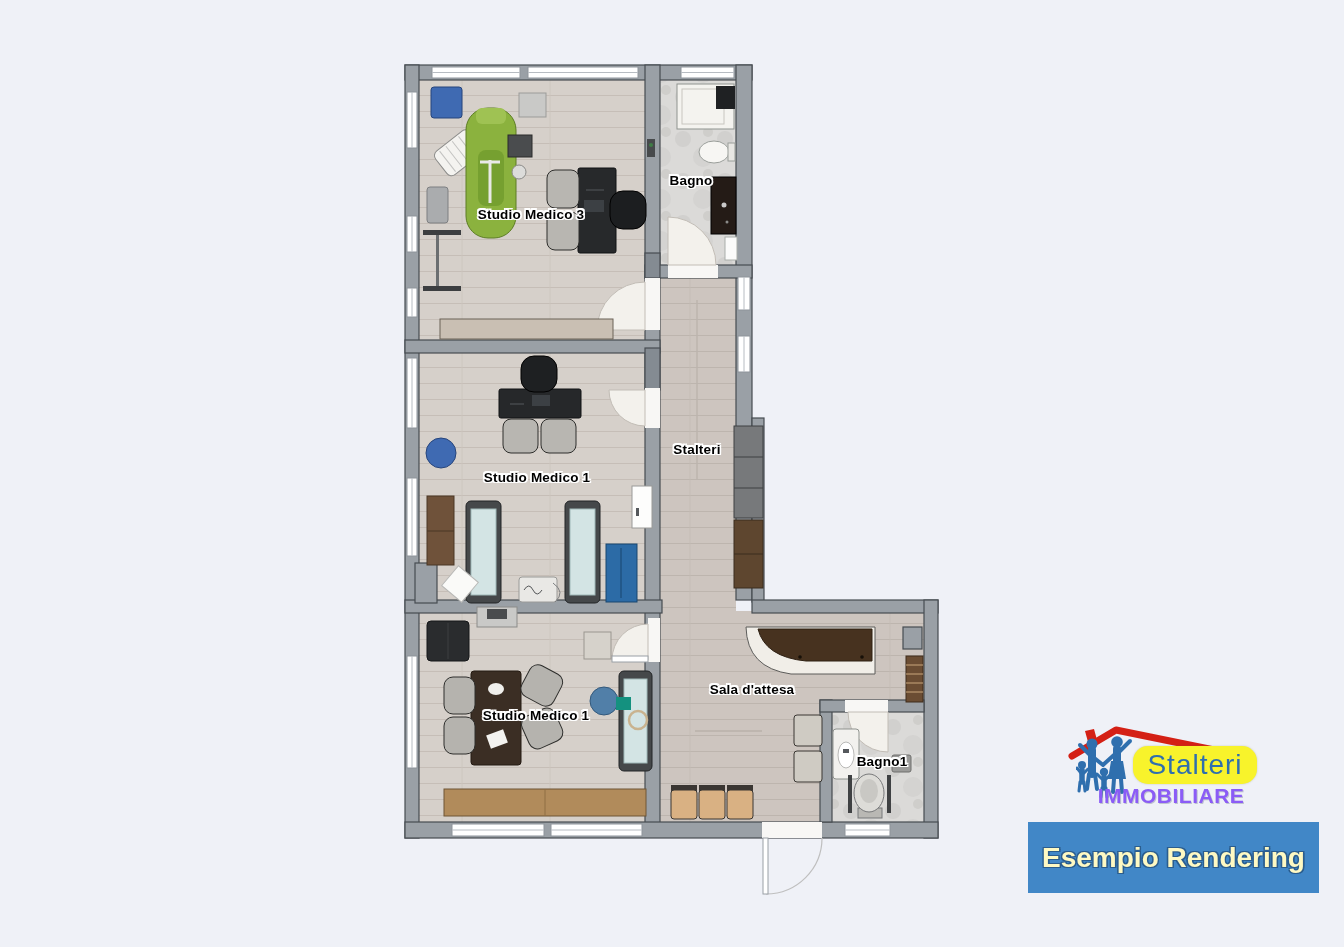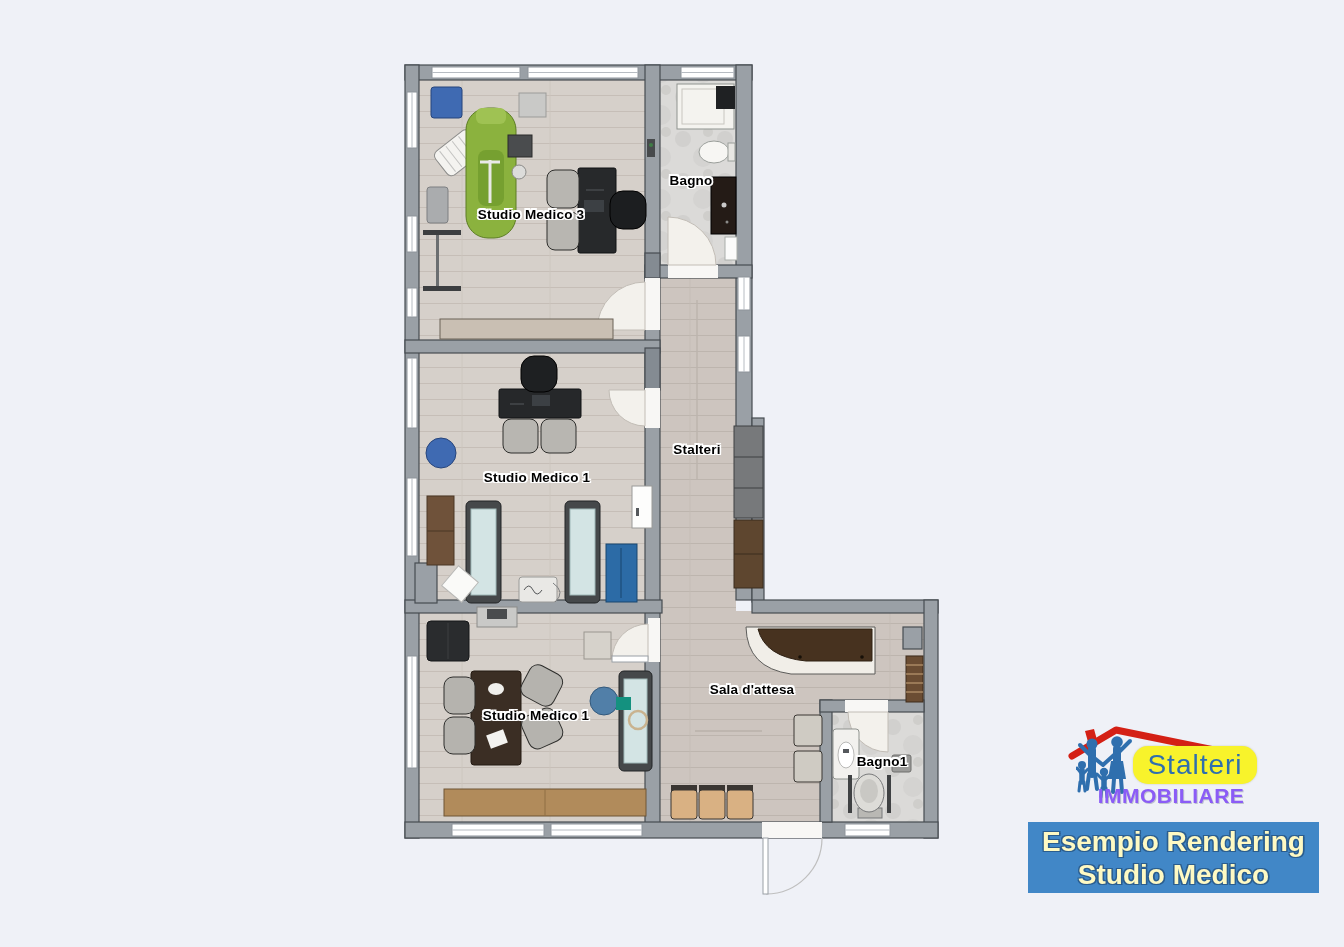--- a/index.html
+++ b/index.html
@@ -421,16 +421,15 @@
       </g>
     </svg>
     <div class="name-box">
       <span>Stalteri</span>
     </div>
     <div class="subtitle">IMMOBILIARE</div>
   </div>
 
   <div id="banner">
     <div class="banner-line">Esempio Rendering</div>
-    <div class="banner-line">Studio Medico</div>
   </div>
 
 </div>
 
 </body></html>

